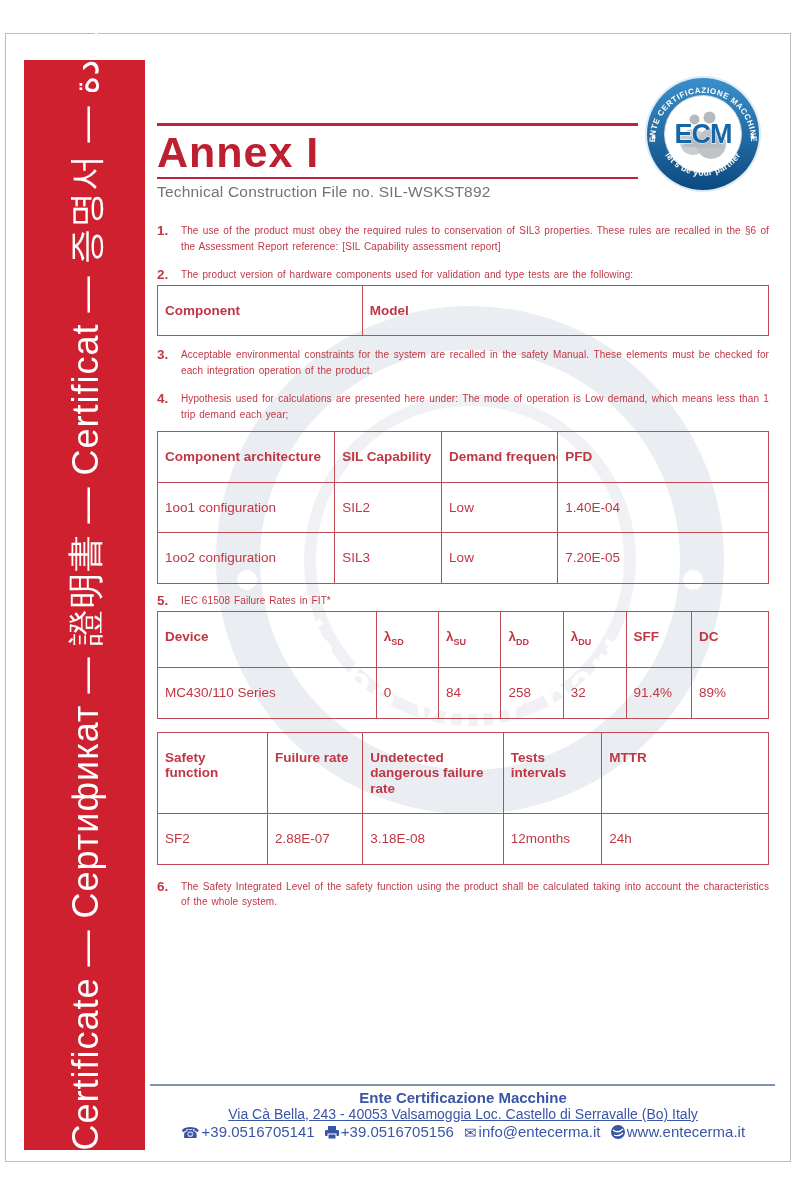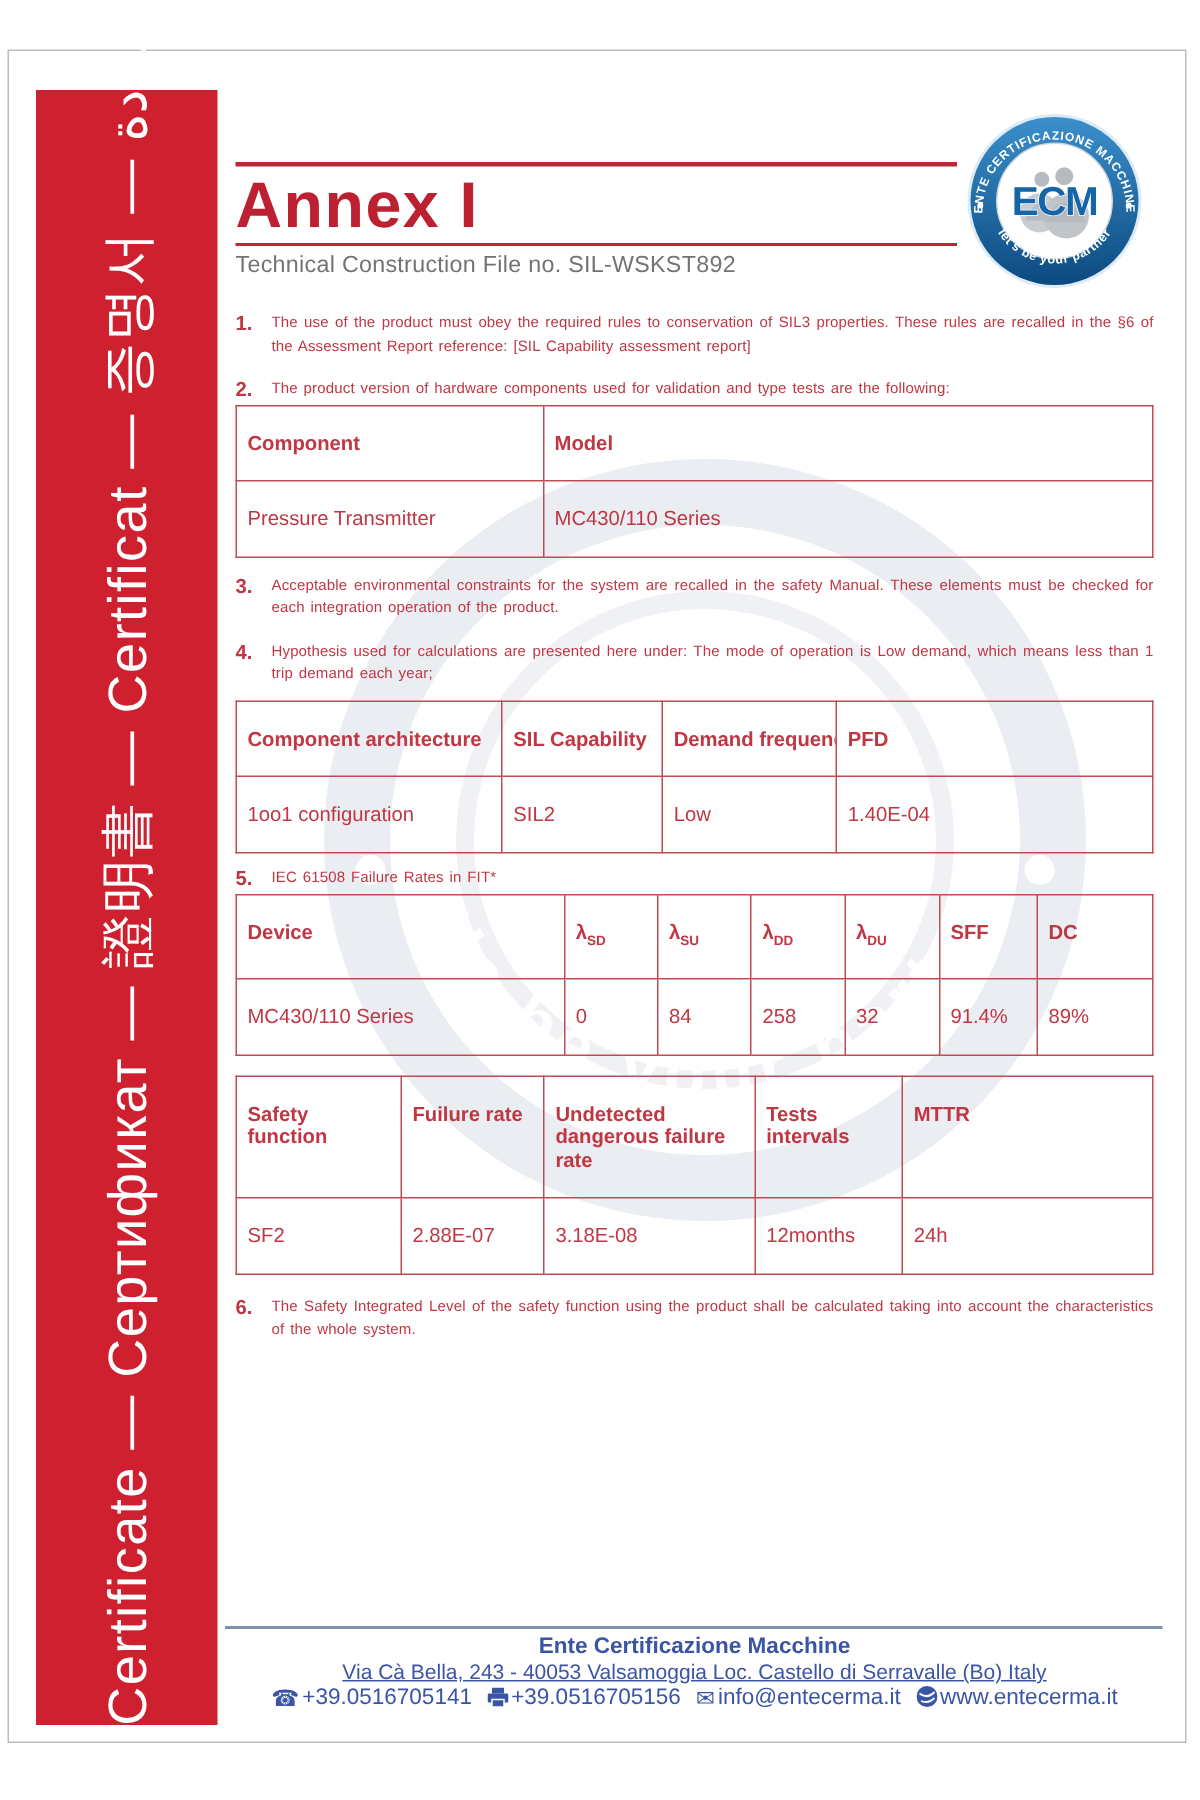--- a/index.html
+++ b/index.html
@@ -14,21 +14,21 @@
   
   .redbar{position:absolute;left:24px;top:60px;width:121px;height:1090px;background:#ce202f;z-index:3;}
   .redbar-text{
     position:absolute;left:-460.5px;top:544.5px;width:1090px;height:121px;line-height:121px;
     text-align:center;transform:rotate(-90deg);color:#ffffff;font-size:36px;letter-spacing:1px;
     white-space:nowrap;z-index:4;
   }
   
   .watermark{position:absolute;left:190px;top:280px;z-index:0;pointer-events:none;}
   
-  .content{position:absolute;left:157px;top:108px;width:612px;z-index:2;color:#c03744;}
+  .content{position:absolute;left:157px;top:123px;width:612px;z-index:2;color:#c03744;}
   .rule{height:2.5px;background:#c32435;width:481px;}
   .title{color:#bd2131;font-size:43px;font-weight:bold;letter-spacing:1px;line-height:50px;margin:1px 0 0 0;}
   .certno{color:#bd2131;font-size:19px;font-weight:bold;margin-top:9px;letter-spacing:.3px;}
   .tcf{color:#737373;font-size:15.5px;margin-top:4px;letter-spacing:.2px;}
   .item{display:flex;margin-top:13px;}
   .item .num{width:24px;flex:none;font-weight:bold;font-size:13.5px;line-height:15.5px;}
   .item .txt{flex:1;font-size:10px;line-height:15.5px;text-align:justify;word-spacing:1px;letter-spacing:.1px;}
   .mt20{margin-top:22px;}
   table{border-collapse:collapse;width:100%;color:#c03744;table-layout:fixed;}
   th,td{border:1.5px solid #bf4c55;padding:17px 7px;font-size:13.5px;text-align:left;
@@ -121,24 +121,20 @@
   <table class="t1">
     <colgroup>
         <col style="width:33.5%">
         <col style="width:66.5%">
       </colgroup>
     <tbody>
         <tr>
       <th>Component</th>
       <th>Model</th>
     </tr>
-    <tr>
-      <td>Pressure Transmitter</td>
-      <td>MC430/110 Series</td>
-    </tr>
   </tbody>
     </table>
 
   <div class="item" style="margin-top:11px">
     <span class="num">3.</span>
     <span class="txt">Acceptable environmental constraints for the system are recalled in the safety Manual. These elements must be checked for each integration operation of the product.</span>
   </div>
 
   <div class="item">
     <span class="num">4.</span>
@@ -157,20 +153,26 @@
       <th>Component architecture</th>
       <th>SIL Capability</th>
       <th>Demand frequency</th>
       <th>PFD</th>
     </tr>
     <tr>
       <td>1oo1 configuration</td>
       <td>SIL2</td>
       <td>Low</td>
       <td>1.40E-04</td>
+    </tr>
+    <tr>
+      <td>1oo2 configuration</td>
+      <td>SIL3</td>
+      <td>Low</td>
+      <td>7.20E-05</td>
     </tr>
   </tbody>
     </table>
 
   <div class="item" style="margin-top:9px">
     <span class="num">5.</span>
     <span class="txt">IEC 61508 Failure Rates in FIT*</span>
   </div>
 
   <table class="t3">

